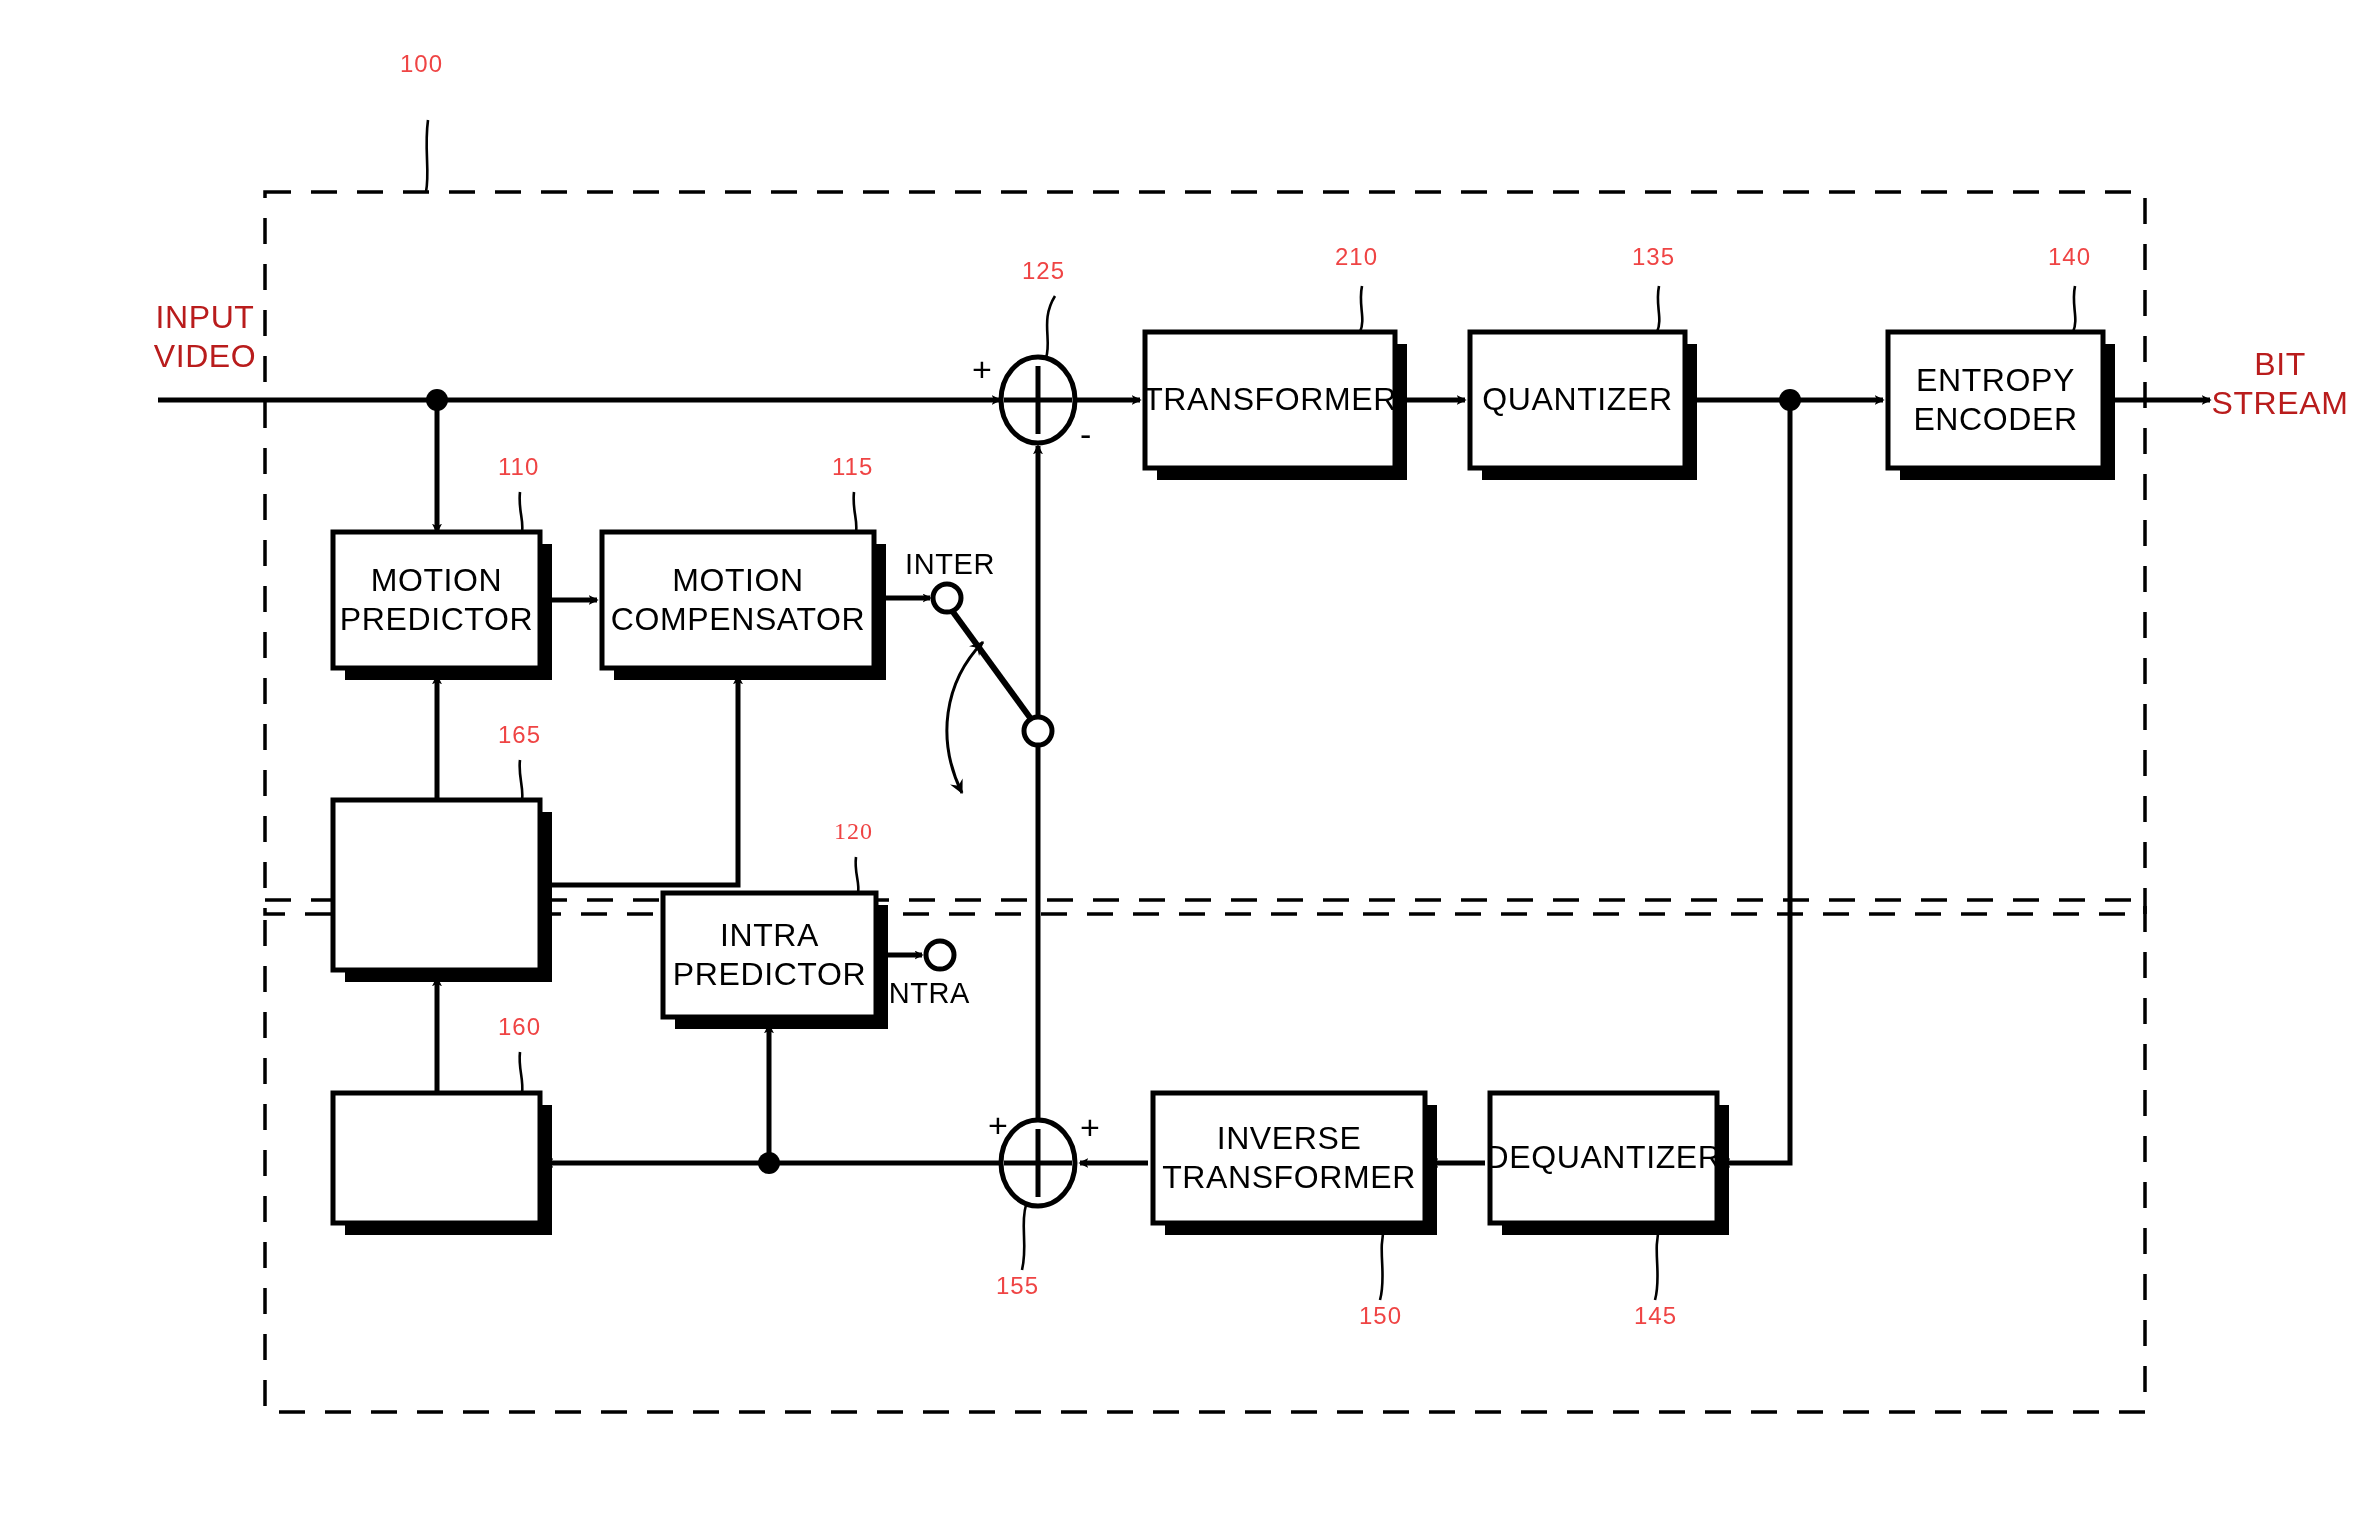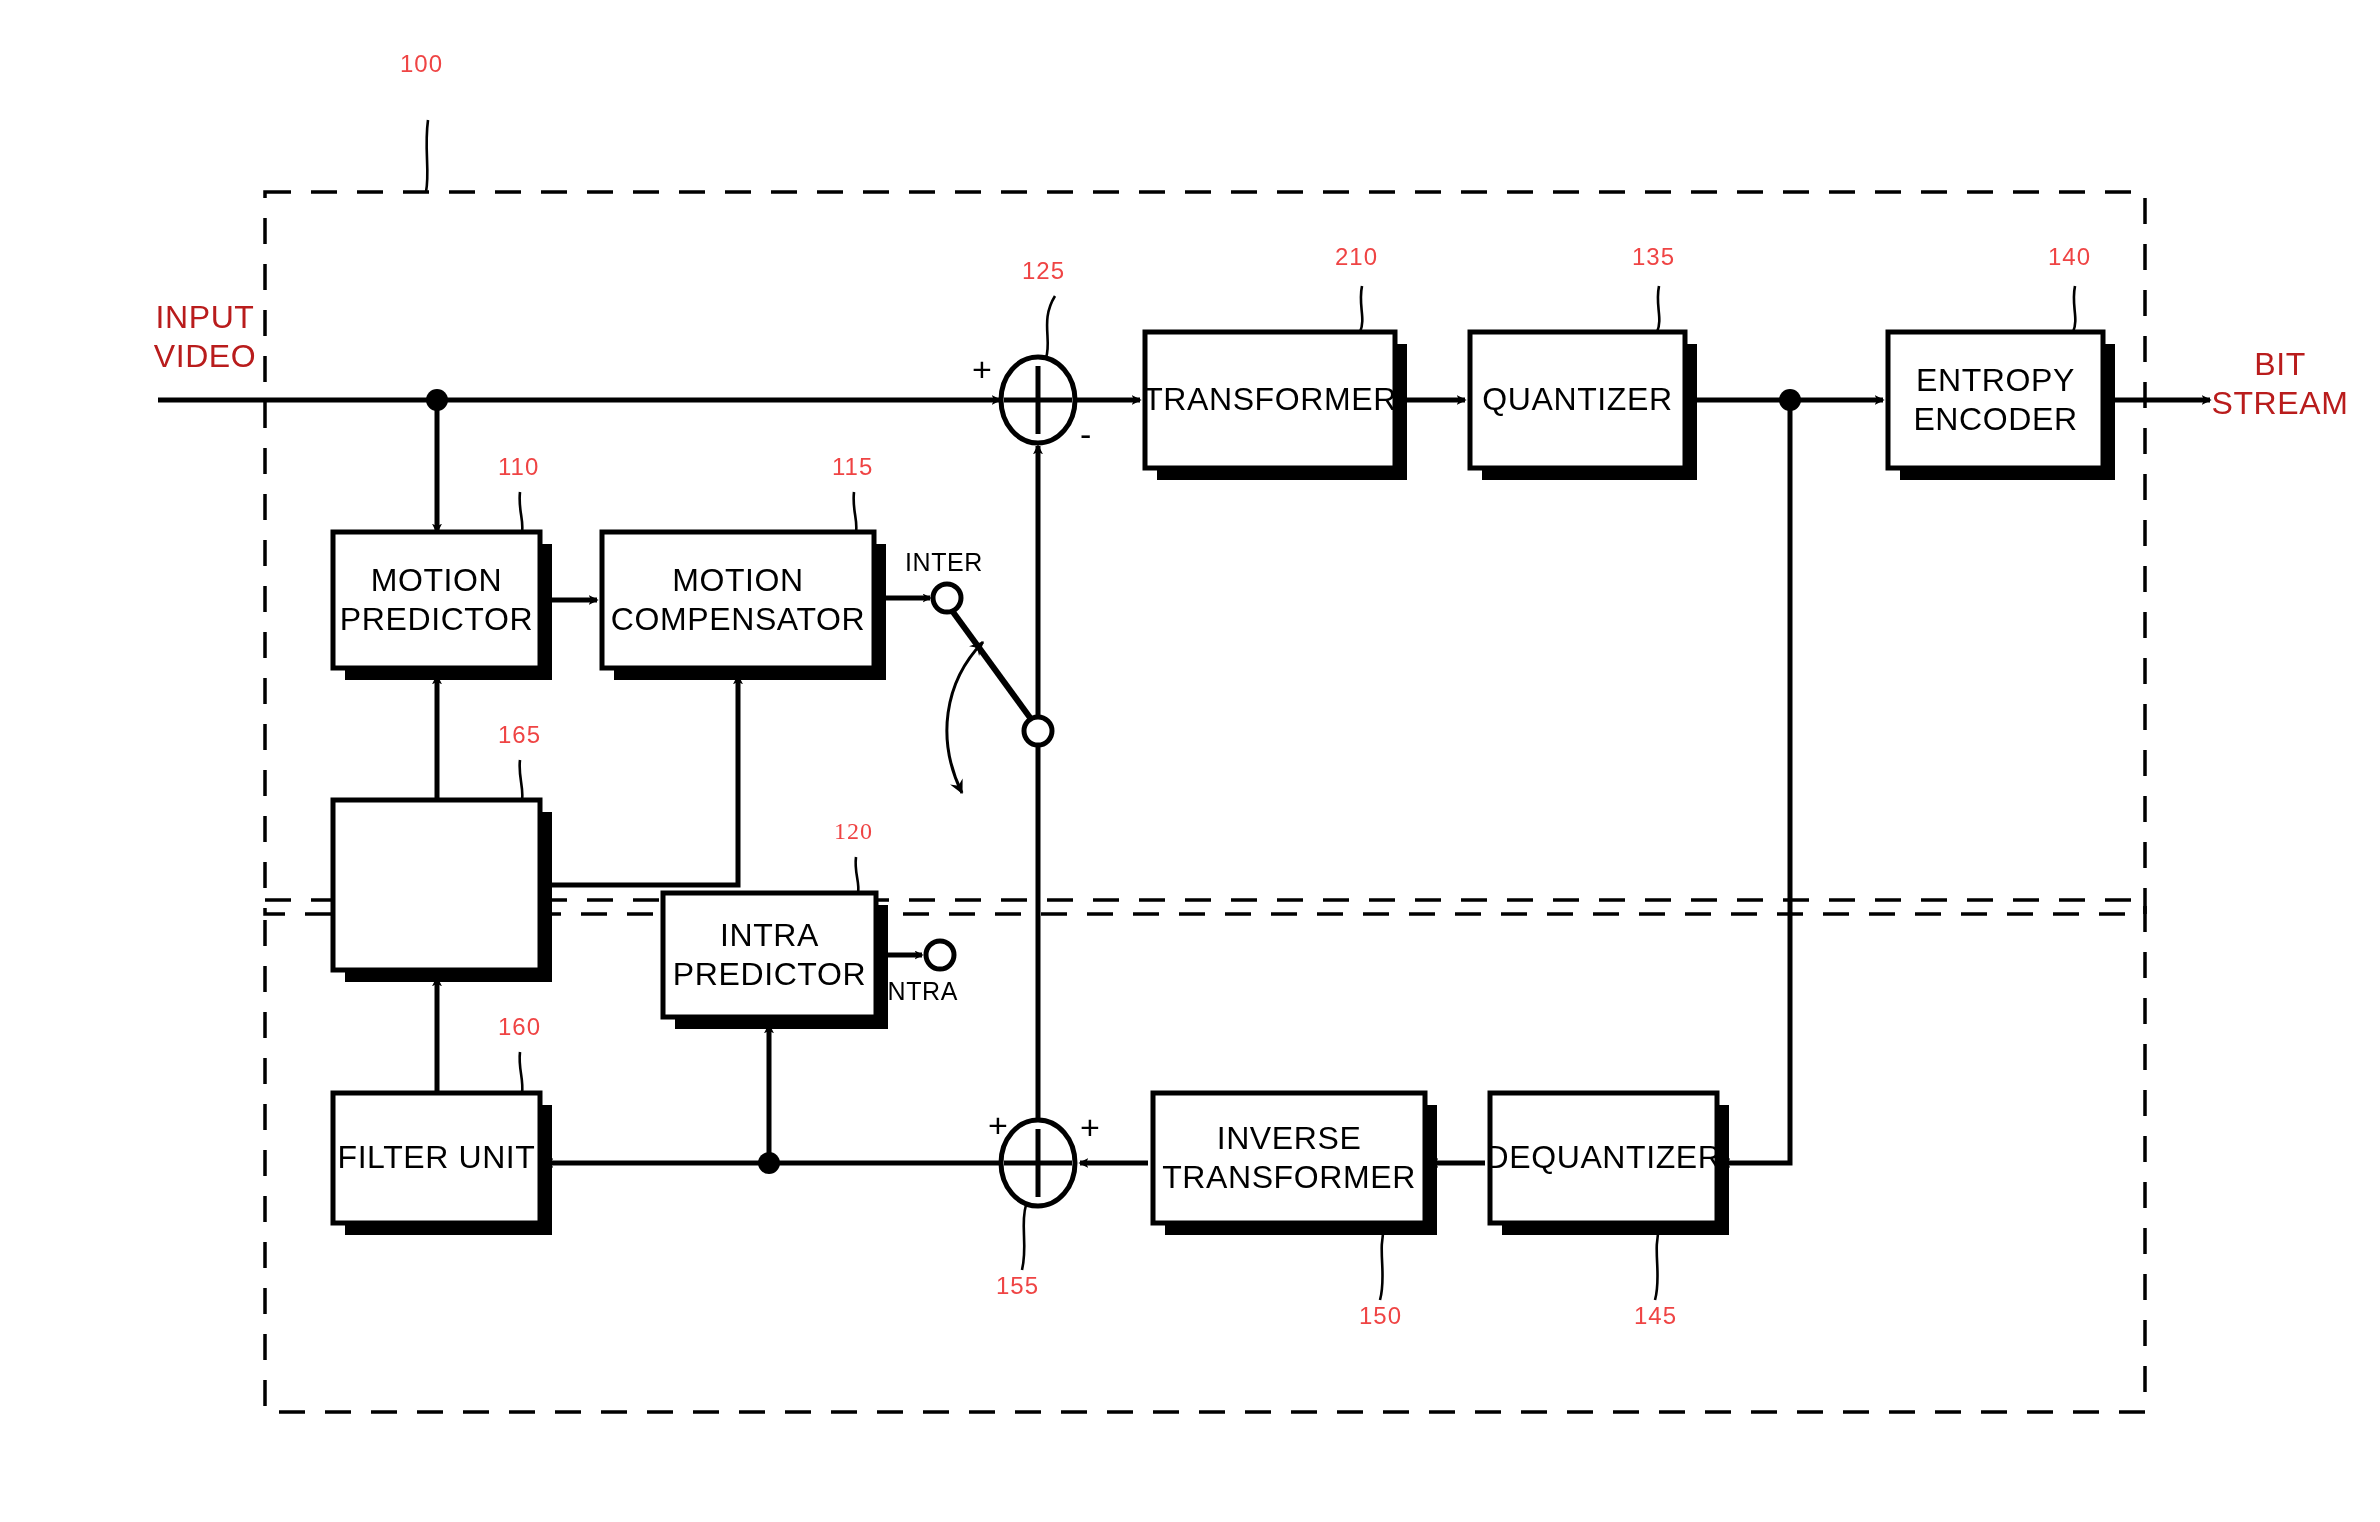--- a/index.html
+++ b/index.html
@@ -48,21 +48,21 @@
     font-family: "Liberation Sans", "DejaVu Sans", sans-serif;
     font-size: 32px;
     letter-spacing: 0.6px;
     line-height: 1.22;
     text-align: center;
   }
   .port-label {
     position: absolute;
     color: #000;
     font-family: "Liberation Sans", "DejaVu Sans", sans-serif;
-    font-size: 25px;
+    font-size: 29px;
     letter-spacing: 0.6px;
   }
   .sign-label {
     position: absolute;
     color: #000;
     font-family: "Liberation Sans", "DejaVu Sans", sans-serif;
     font-size: 34px;
     font-weight: 400;
   }
 </style>
@@ -191,23 +191,20 @@
       <div>MOTION</div>
       <div>COMPENSATOR</div>
     </div>
   </div>
   <div class="box-label" style="left:663px; top:893px; width:213px; height:124px;">
     <div>
       <div>INTRA</div>
       <div>PREDICTOR</div>
     </div>
   </div>
-  <div class="box-label" style="left:333px; top:1093px; width:207px; height:130px;">
-    <div>FILTER UNIT</div>
-  </div>
   <div class="box-label" style="left:1145px; top:332px; width:250px; height:136px;">
     <div>TRANSFORMER</div>
   </div>
   <div class="box-label" style="left:1470px; top:332px; width:215px; height:136px;">
     <div>QUANTIZER</div>
   </div>
   <div class="box-label" style="left:1888px; top:332px; width:215px; height:136px;">
     <div>
       <div>ENTROPY</div>
       <div>ENCODER</div>

